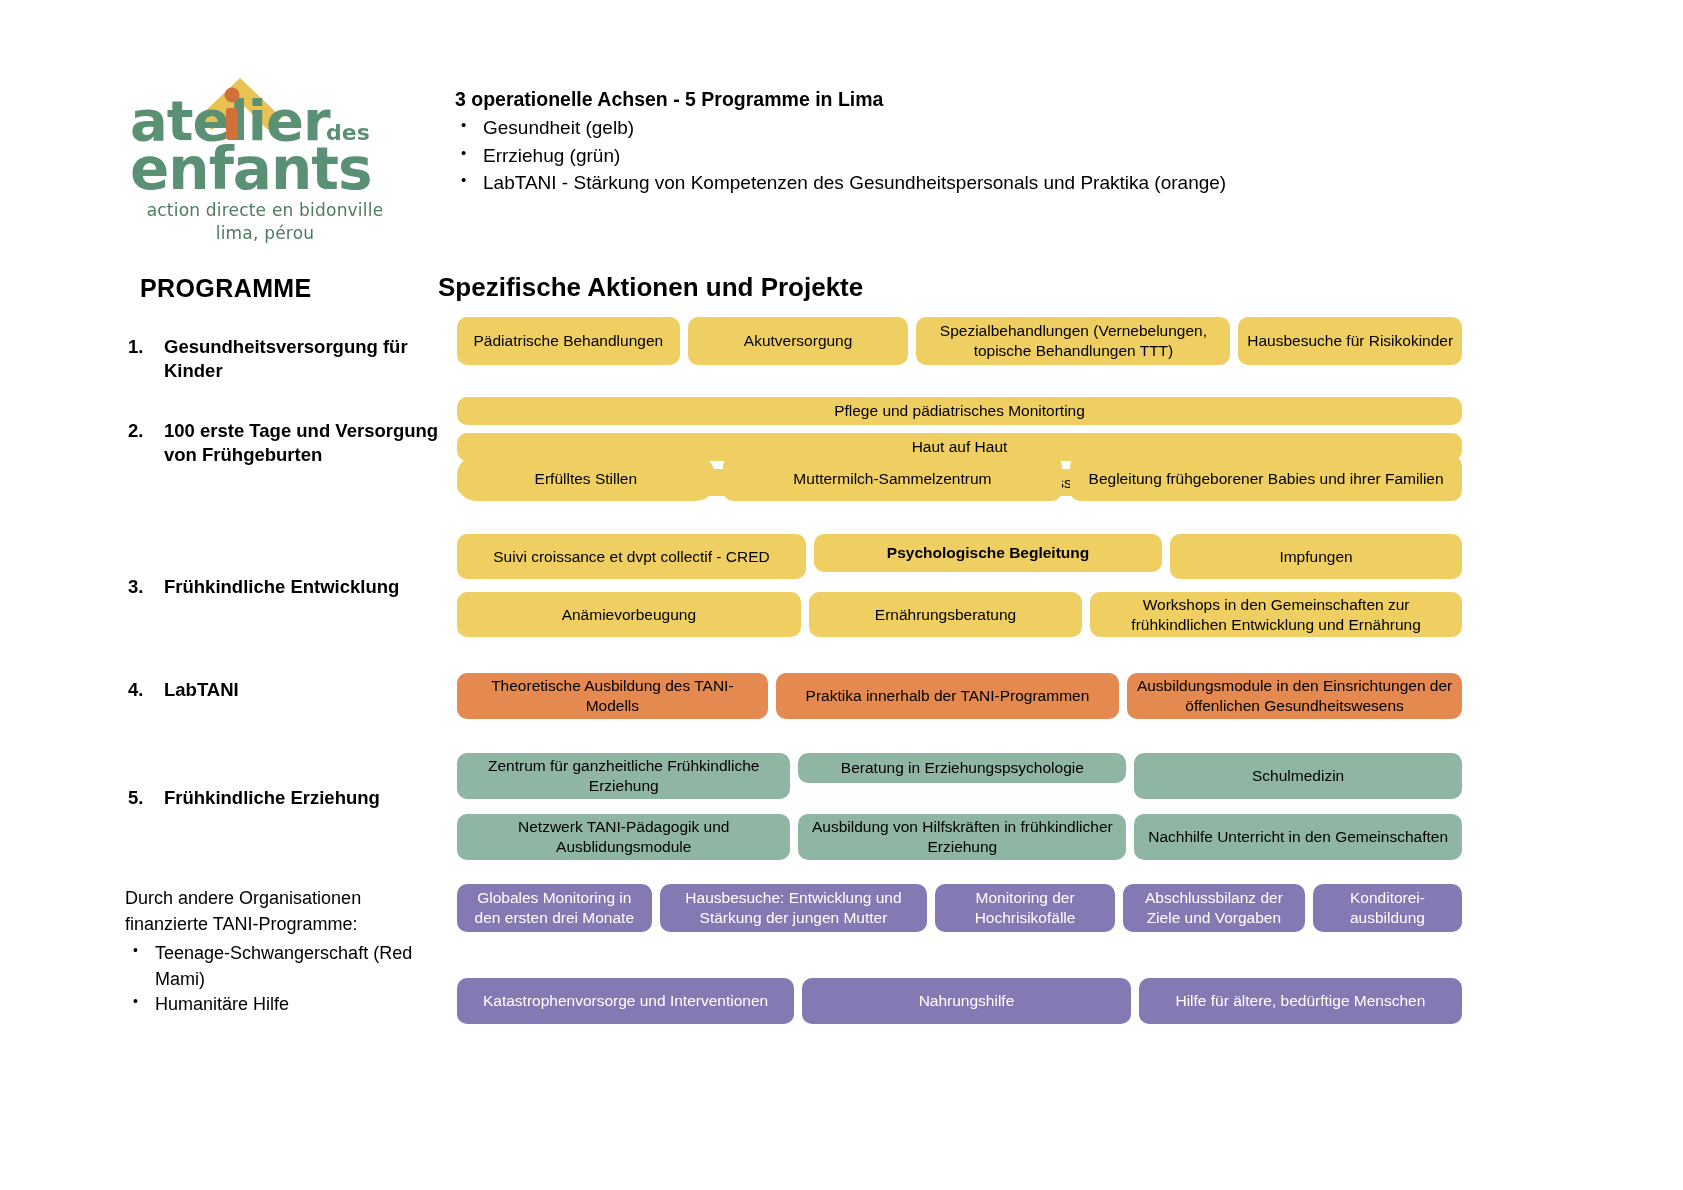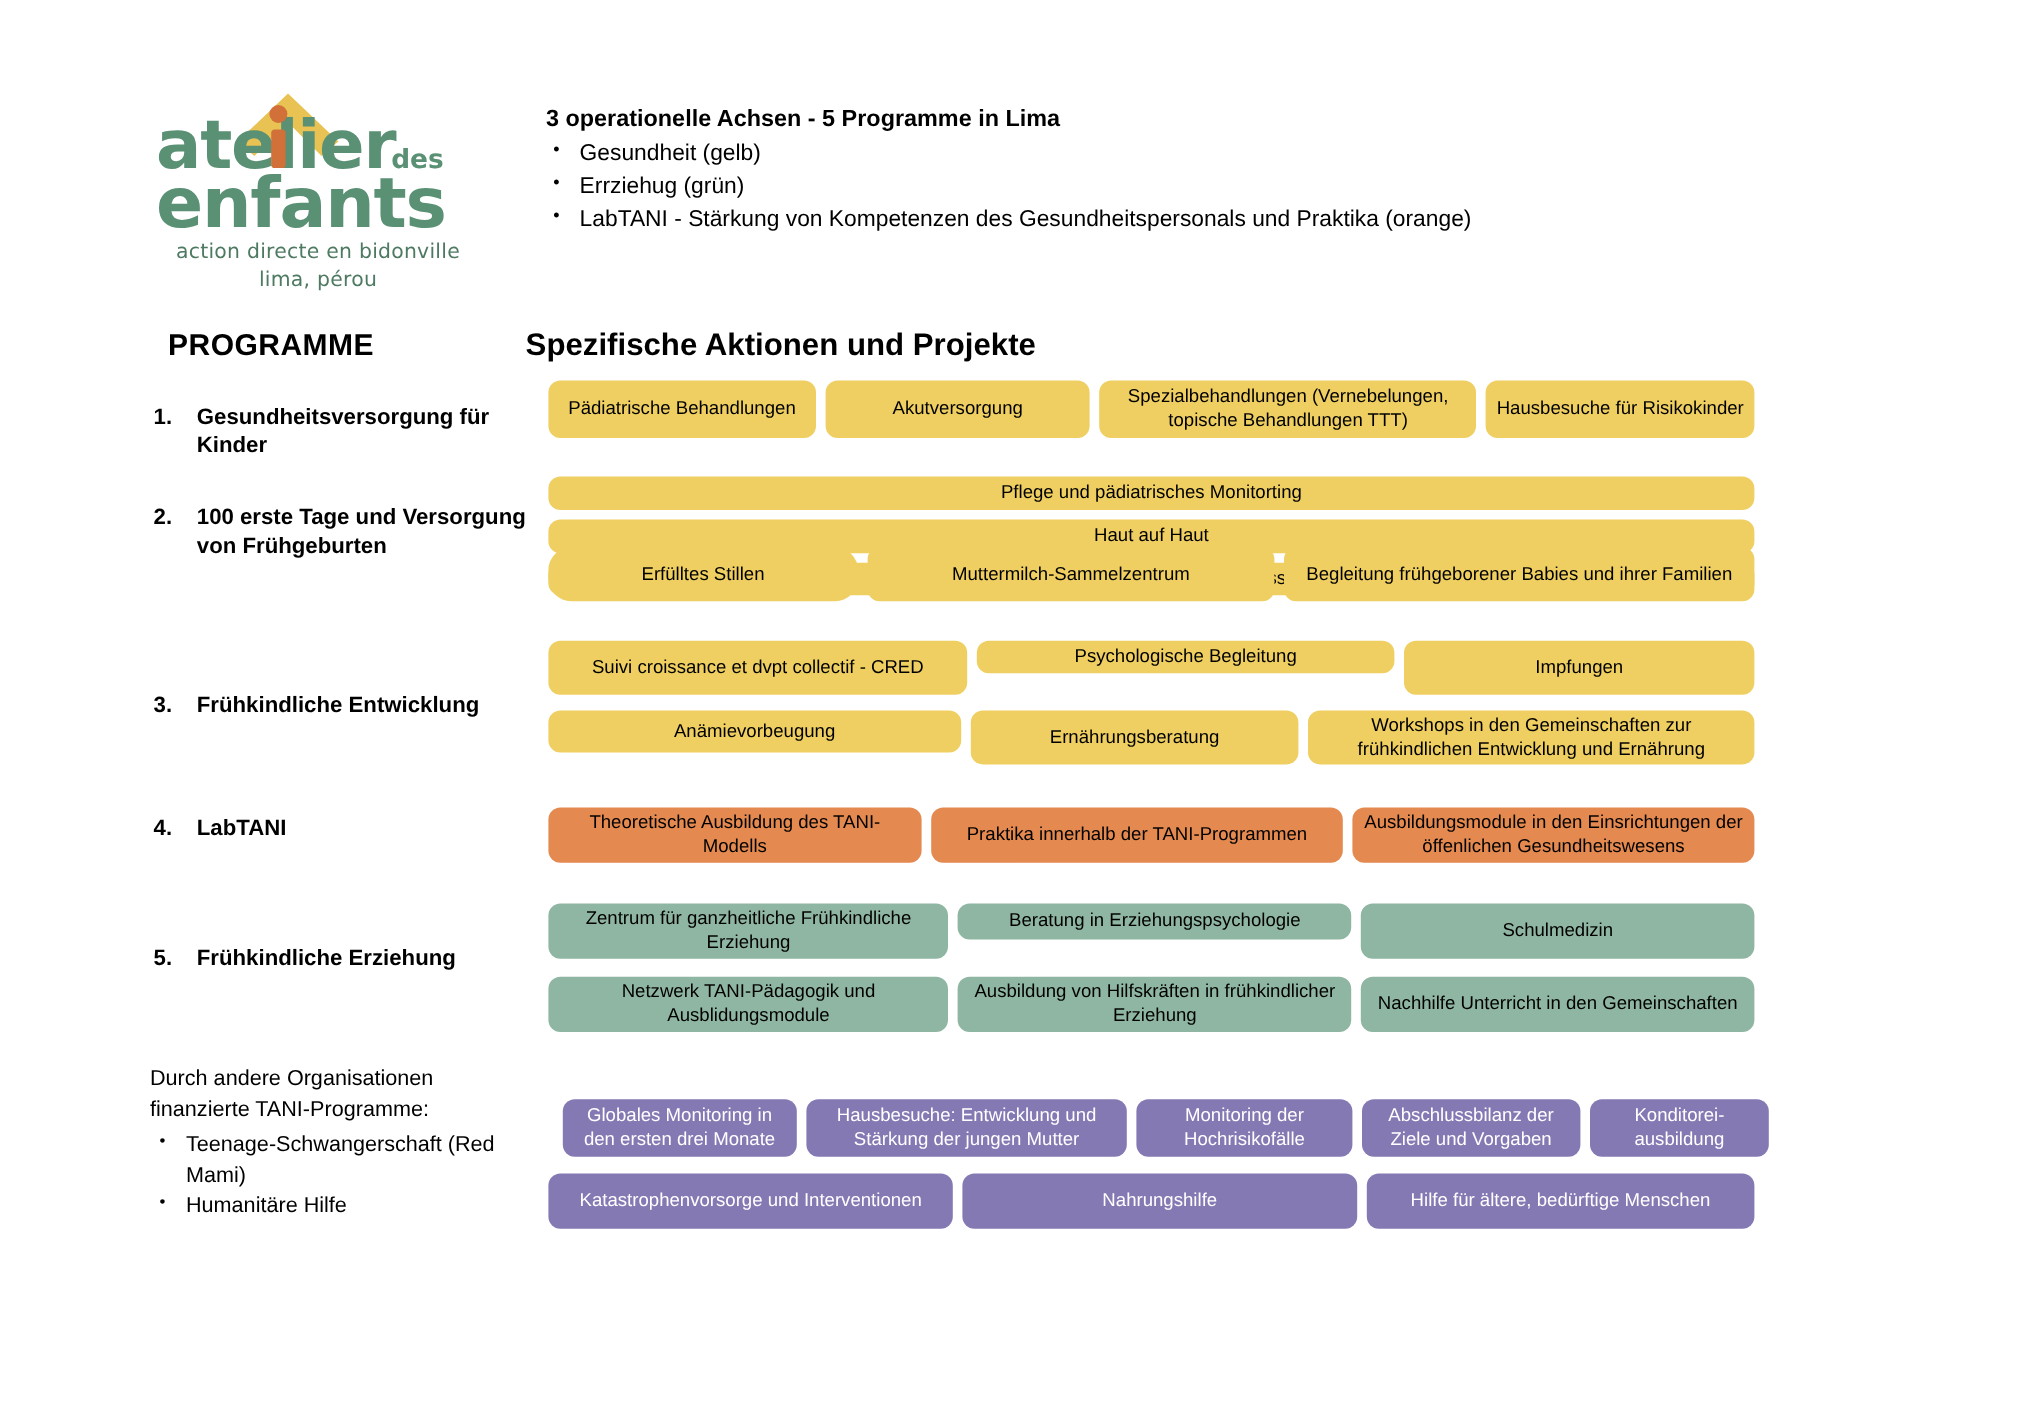--- a/index.html
+++ b/index.html
@@ -220,44 +220,44 @@
       <div class="box yellow" style="flex: 326 0 0px; height: 45px;">Haut auf Haut</div>
       <div class="box yellow" style="flex: 327 0 0px; height: 45px;">Prävention von Wochenbettdepression</div>
     </div>
     <div class="boxrow" style="top: 456px;">
       <div class="box yellow" style="flex: 254 0 0px; height: 45px; border-radius: 19px;">Erfülltes Stillen</div>
       <div class="box yellow" style="flex: 340 0 0px; height: 45px;">Muttermilch-Sammelzentrum</div>
       <div class="box yellow" style="flex: 395 0 0px; height: 45px;">Begleitung frühgeborener Babies und ihrer Familien</div>
     </div>
     <div class="boxrow" style="top: 534px;">
       <div class="box yellow" style="flex: 350 0 0px; height: 45px;">Suivi croissance et dvpt collectif - CRED</div>
-      <div class="box yellow" style="flex: 349 0 0px; height: 27px;">Psychologische Begleitung</div>
+      <div class="box yellow" style="flex: 349 0 0px; height: 38px; font-weight: bold;">Psychologische Begleitung</div>
       <div class="box yellow" style="flex: 290 0 0px; height: 45px;">Impfungen</div>
     </div>
     <div class="boxrow" style="top: 592px;">
-      <div class="box yellow" style="flex: 350 0 0px; height: 35px;">Anämievorbeugung</div>
+      <div class="box yellow" style="flex: 350 0 0px; height: 45px;">Anämievorbeugung</div>
       <div class="box yellow" style="flex: 275 0 0px; height: 45px;">Ernährungsberatung</div>
       <div class="box yellow" style="flex: 380 0 0px; height: 45px;">Workshops in den Gemeinschaften zur frühkindlichen Entwicklung und Ernährung</div>
     </div>
     <div class="boxrow" style="top: 673px;">
       <div class="box orange" style="flex: 306 0 0px; height: 46px;">Theoretische Ausbildung des TANI-Modells</div>
       <div class="box orange" style="flex: 340 0 0px; height: 46px;">Praktika innerhalb der TANI-Programmen</div>
       <div class="box orange" style="flex: 331 0 0px; height: 46px;">Ausbildungsmodule in den Einsrichtungen der öffenlichen Gesundheitswesens</div>
     </div>
     <div class="boxrow" style="top: 753px;">
       <div class="box green" style="flex: 336 0 0px; height: 46px;">Zentrum für ganzheitliche Frühkindliche Erziehung</div>
       <div class="box green" style="flex: 330 0 0px; height: 30px;">Beratung in Erziehungspsychologie</div>
       <div class="box green" style="flex: 330 0 0px; height: 46px;">Schulmedizin</div>
     </div>
     <div class="boxrow" style="top: 814px;">
       <div class="box green" style="flex: 336 0 0px; height: 46px;">Netzwerk TANI-Pädagogik und Ausblidungsmodule</div>
       <div class="box green" style="flex: 330 0 0px; height: 46px;">Ausbildung von Hilfskräften in frühkindlicher Erziehung</div>
       <div class="box green" style="flex: 330 0 0px; height: 46px;">Nachhilfe Unterricht in den Gemeinschaften</div>
     </div>
-    <div class="boxrow" style="top: 916px; margin-left: 12px;">
+    <div class="boxrow" style="top: 884px;">
       <div class="box purple" style="flex: 188 0 0px; height: 48px;">Globales Monitoring in den ersten drei Monate</div>
       <div class="box purple" style="flex: 265 0 0px; height: 48px;">Hausbesuche: Entwicklung und Stärkung der jungen Mutter</div>
       <div class="box purple" style="flex: 172 0 0px; height: 48px;">Monitoring der Hochrisikofälle</div>
       <div class="box purple" style="flex: 175 0 0px; height: 48px;">Abschlussbilanz der Ziele und Vorgaben</div>
       <div class="box purple" style="flex: 140 0 0px; height: 48px;">Konditorei-ausbildung</div>
     </div>
     <div class="boxrow" style="top: 978px;">
       <div class="box purple" style="flex: 345 0 0px; height: 46px;">Katastrophenvorsorge und Interventionen</div>
       <div class="box purple" style="flex: 336 0 0px; height: 46px;">Nahrungshilfe</div>
       <div class="box purple" style="flex: 330 0 0px; height: 46px;">Hilfe für ältere, bedürftige Menschen</div>

